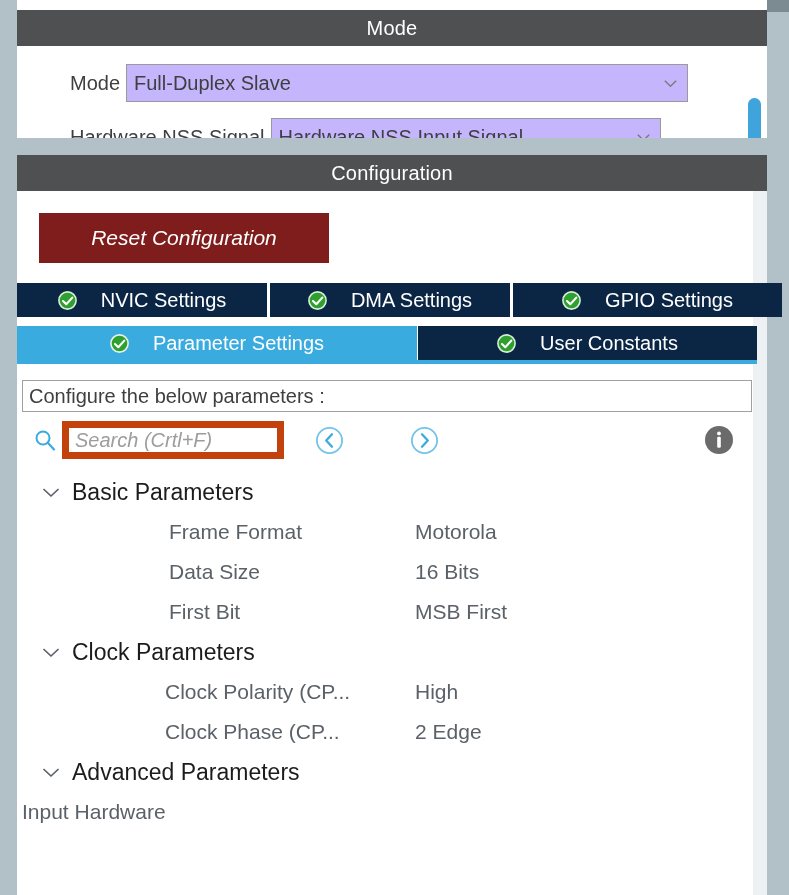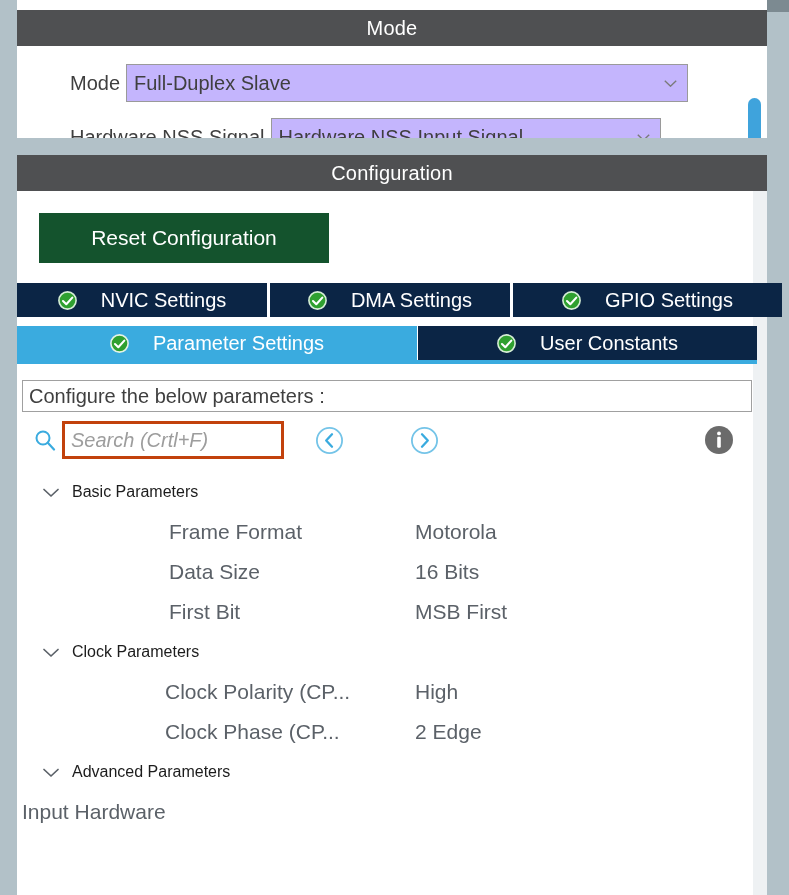--- a/index.html
+++ b/index.html
@@ -138,27 +138,28 @@
     width: 750px; height: 704px;
     background: #ffffff;
     overflow: hidden;
   }
 
   
   #reset-btn {
     position: absolute;
     left: 22px; top: 22px;
     width: 290px; height: 50px;
-    background: #14532d;
+    background: #7f1d1d;
     border: none;
     color: #ffffff;
     font-family: "Liberation Sans", sans-serif;
     font-size: 21px;
     text-align: center;
     cursor: pointer;
+    font-style: italic;
   }
 
   
   .tab-row {
     position: absolute;
     left: 0;
     display: flex;
     height: 34px;
   }
   #tab-row-1 { top: 92px; left: 17px; }
@@ -225,21 +226,21 @@
   #search-icon {
     width: 22px; height: 22px;
     margin-left: 12px; margin-right: 6px;
     flex: 0 0 22px;
     cursor: pointer;
   }
   #search-icon svg { display: block; }
 
   #search-input {
     width: 222px; height: 38px;
-    border: 3px solid #c2410c;
+    border: 7px solid #c2410c;
     background: #ffffff;
     font-family: "Liberation Sans", sans-serif;
     font-size: 20px;
     font-style: italic;
     color: #6a6a6a;
     padding-left: 6px;
     outline: none;
   }
   #search-input::placeholder {
     color: #9d9d9d;
@@ -280,21 +281,21 @@
     padding-left: 20px;
     cursor: pointer;
   }
   .tree-group .expander {
     width: 18px; height: 11px;
     flex: 0 0 18px;
     margin-right: 12px;
   }
   .tree-group .expander svg { display: block; }
   .tree-group .group-label {
-    font-size: 16px;
+    font-size: 23px;
     color: #1c1c1c;
     white-space: nowrap;
   }
 
   .tree-row {
     height: 40px;
     display: flex;
     align-items: center;
     cursor: pointer;
   }

